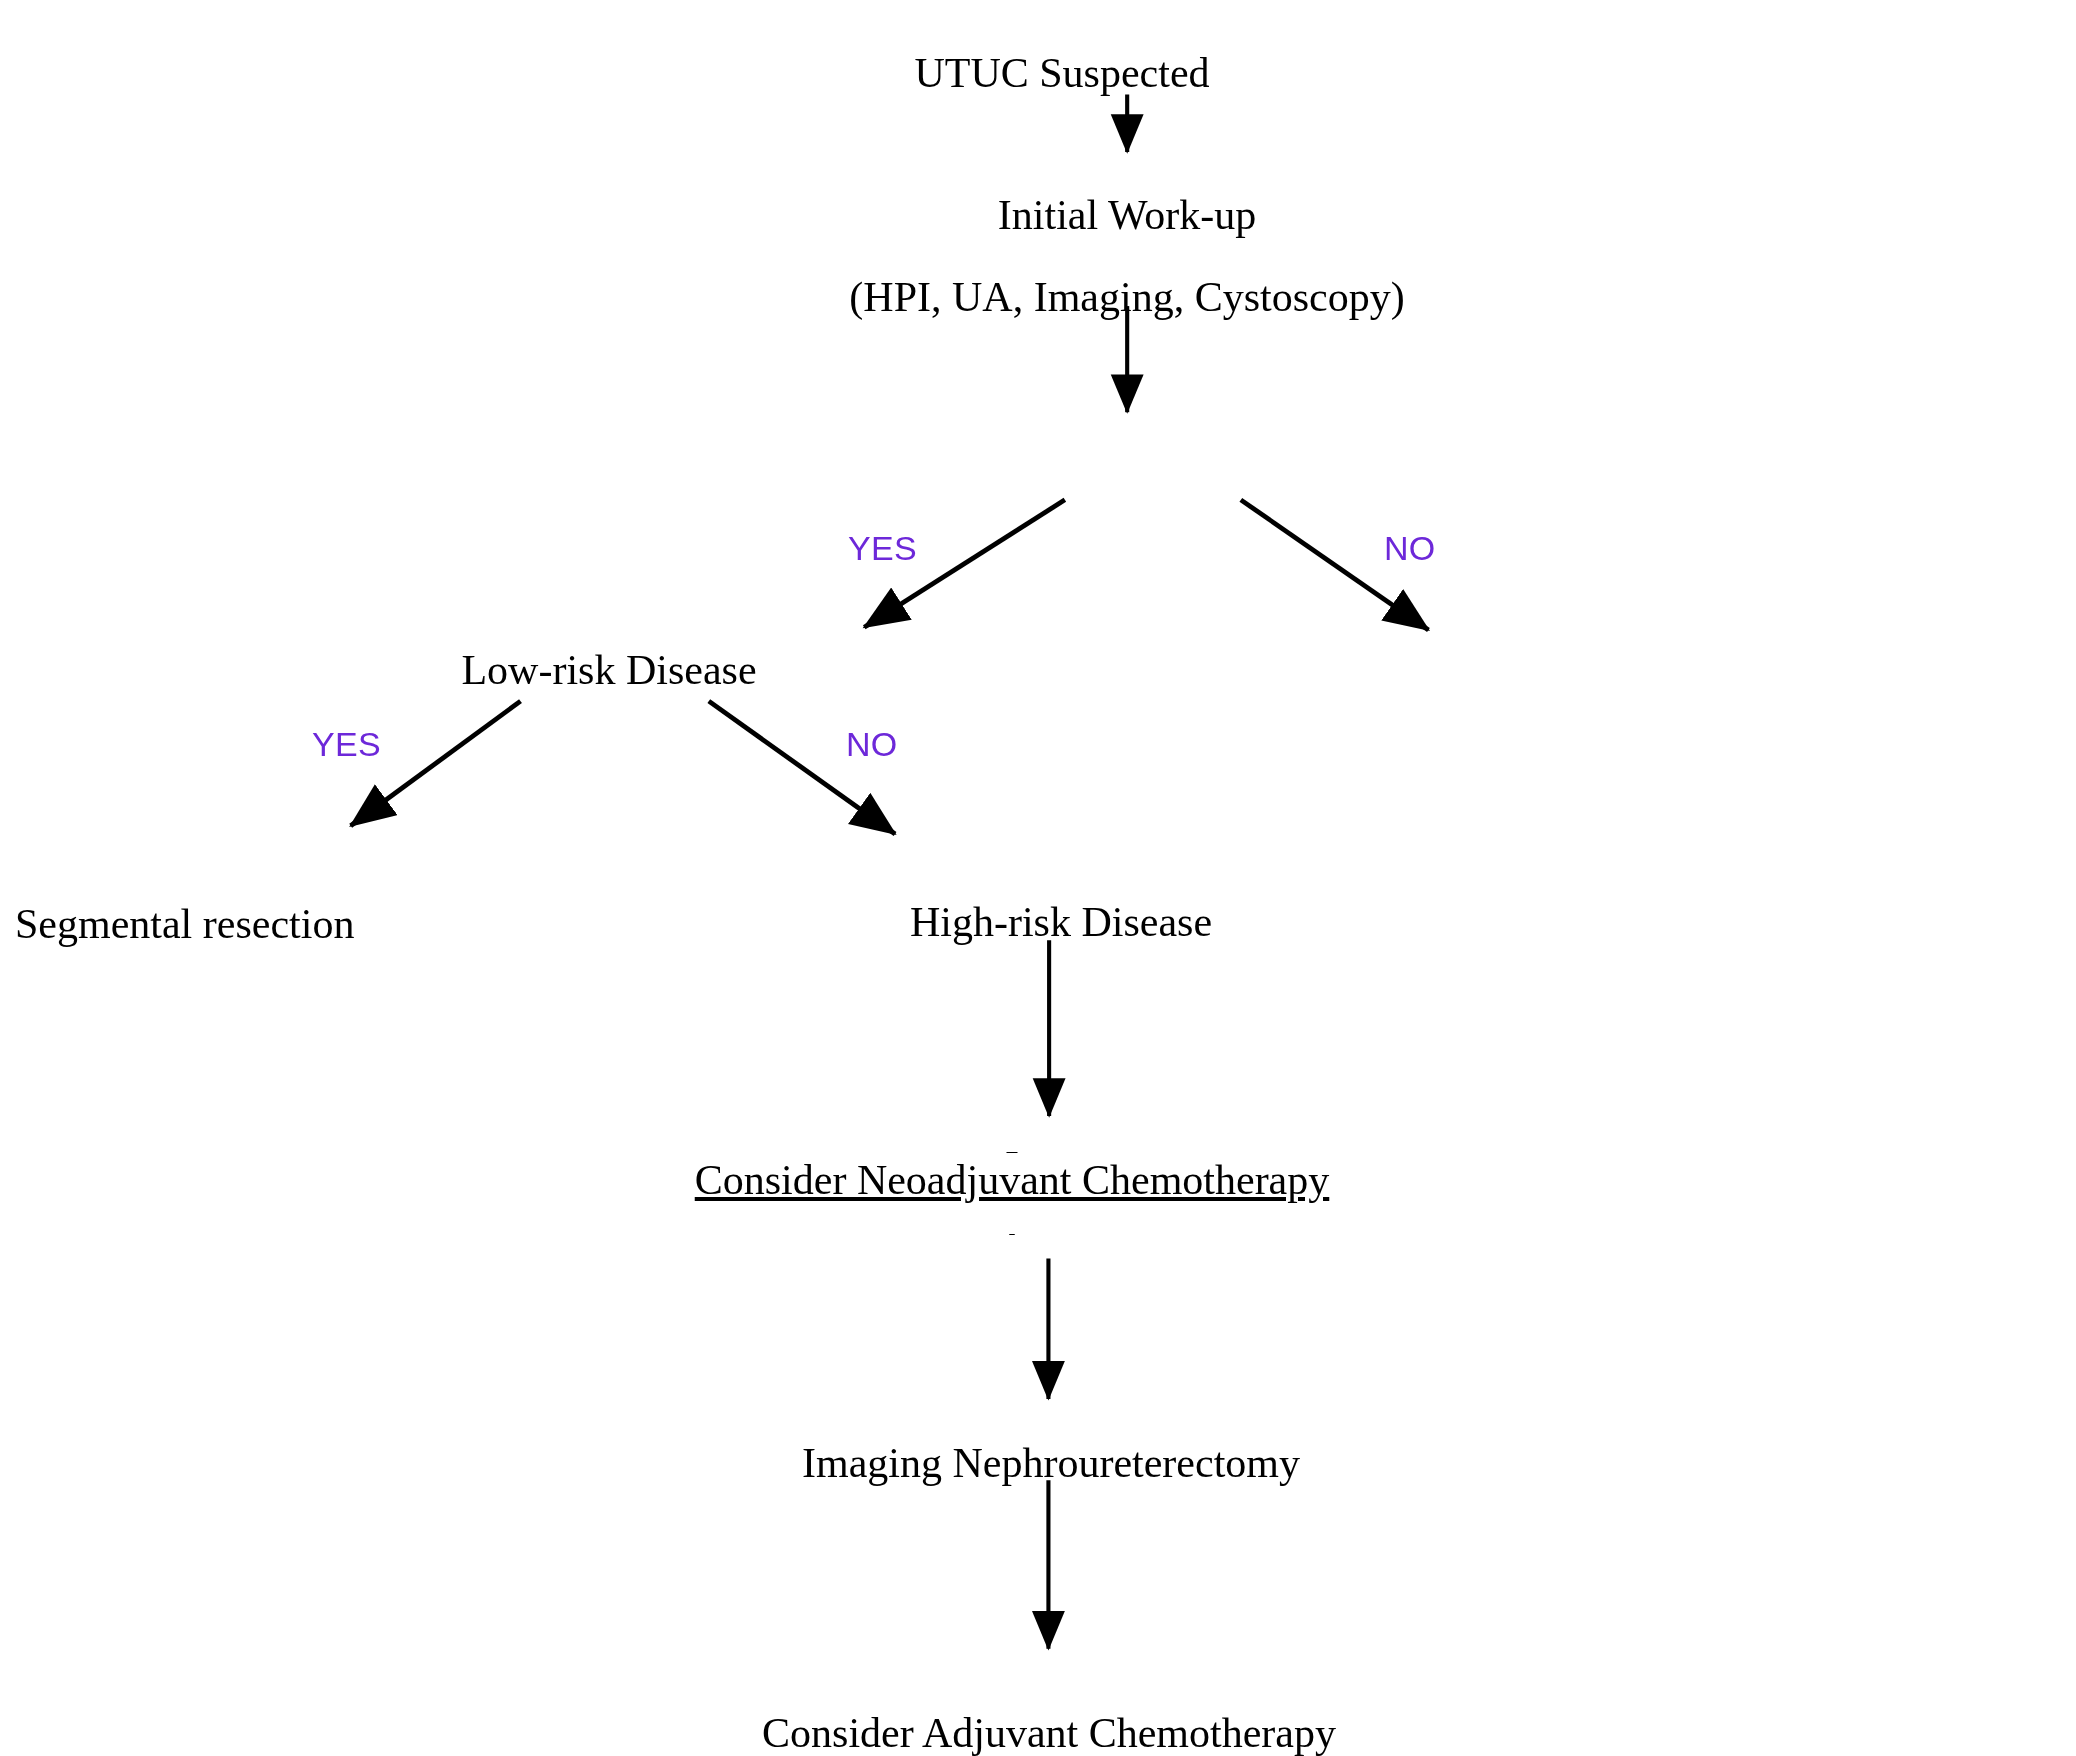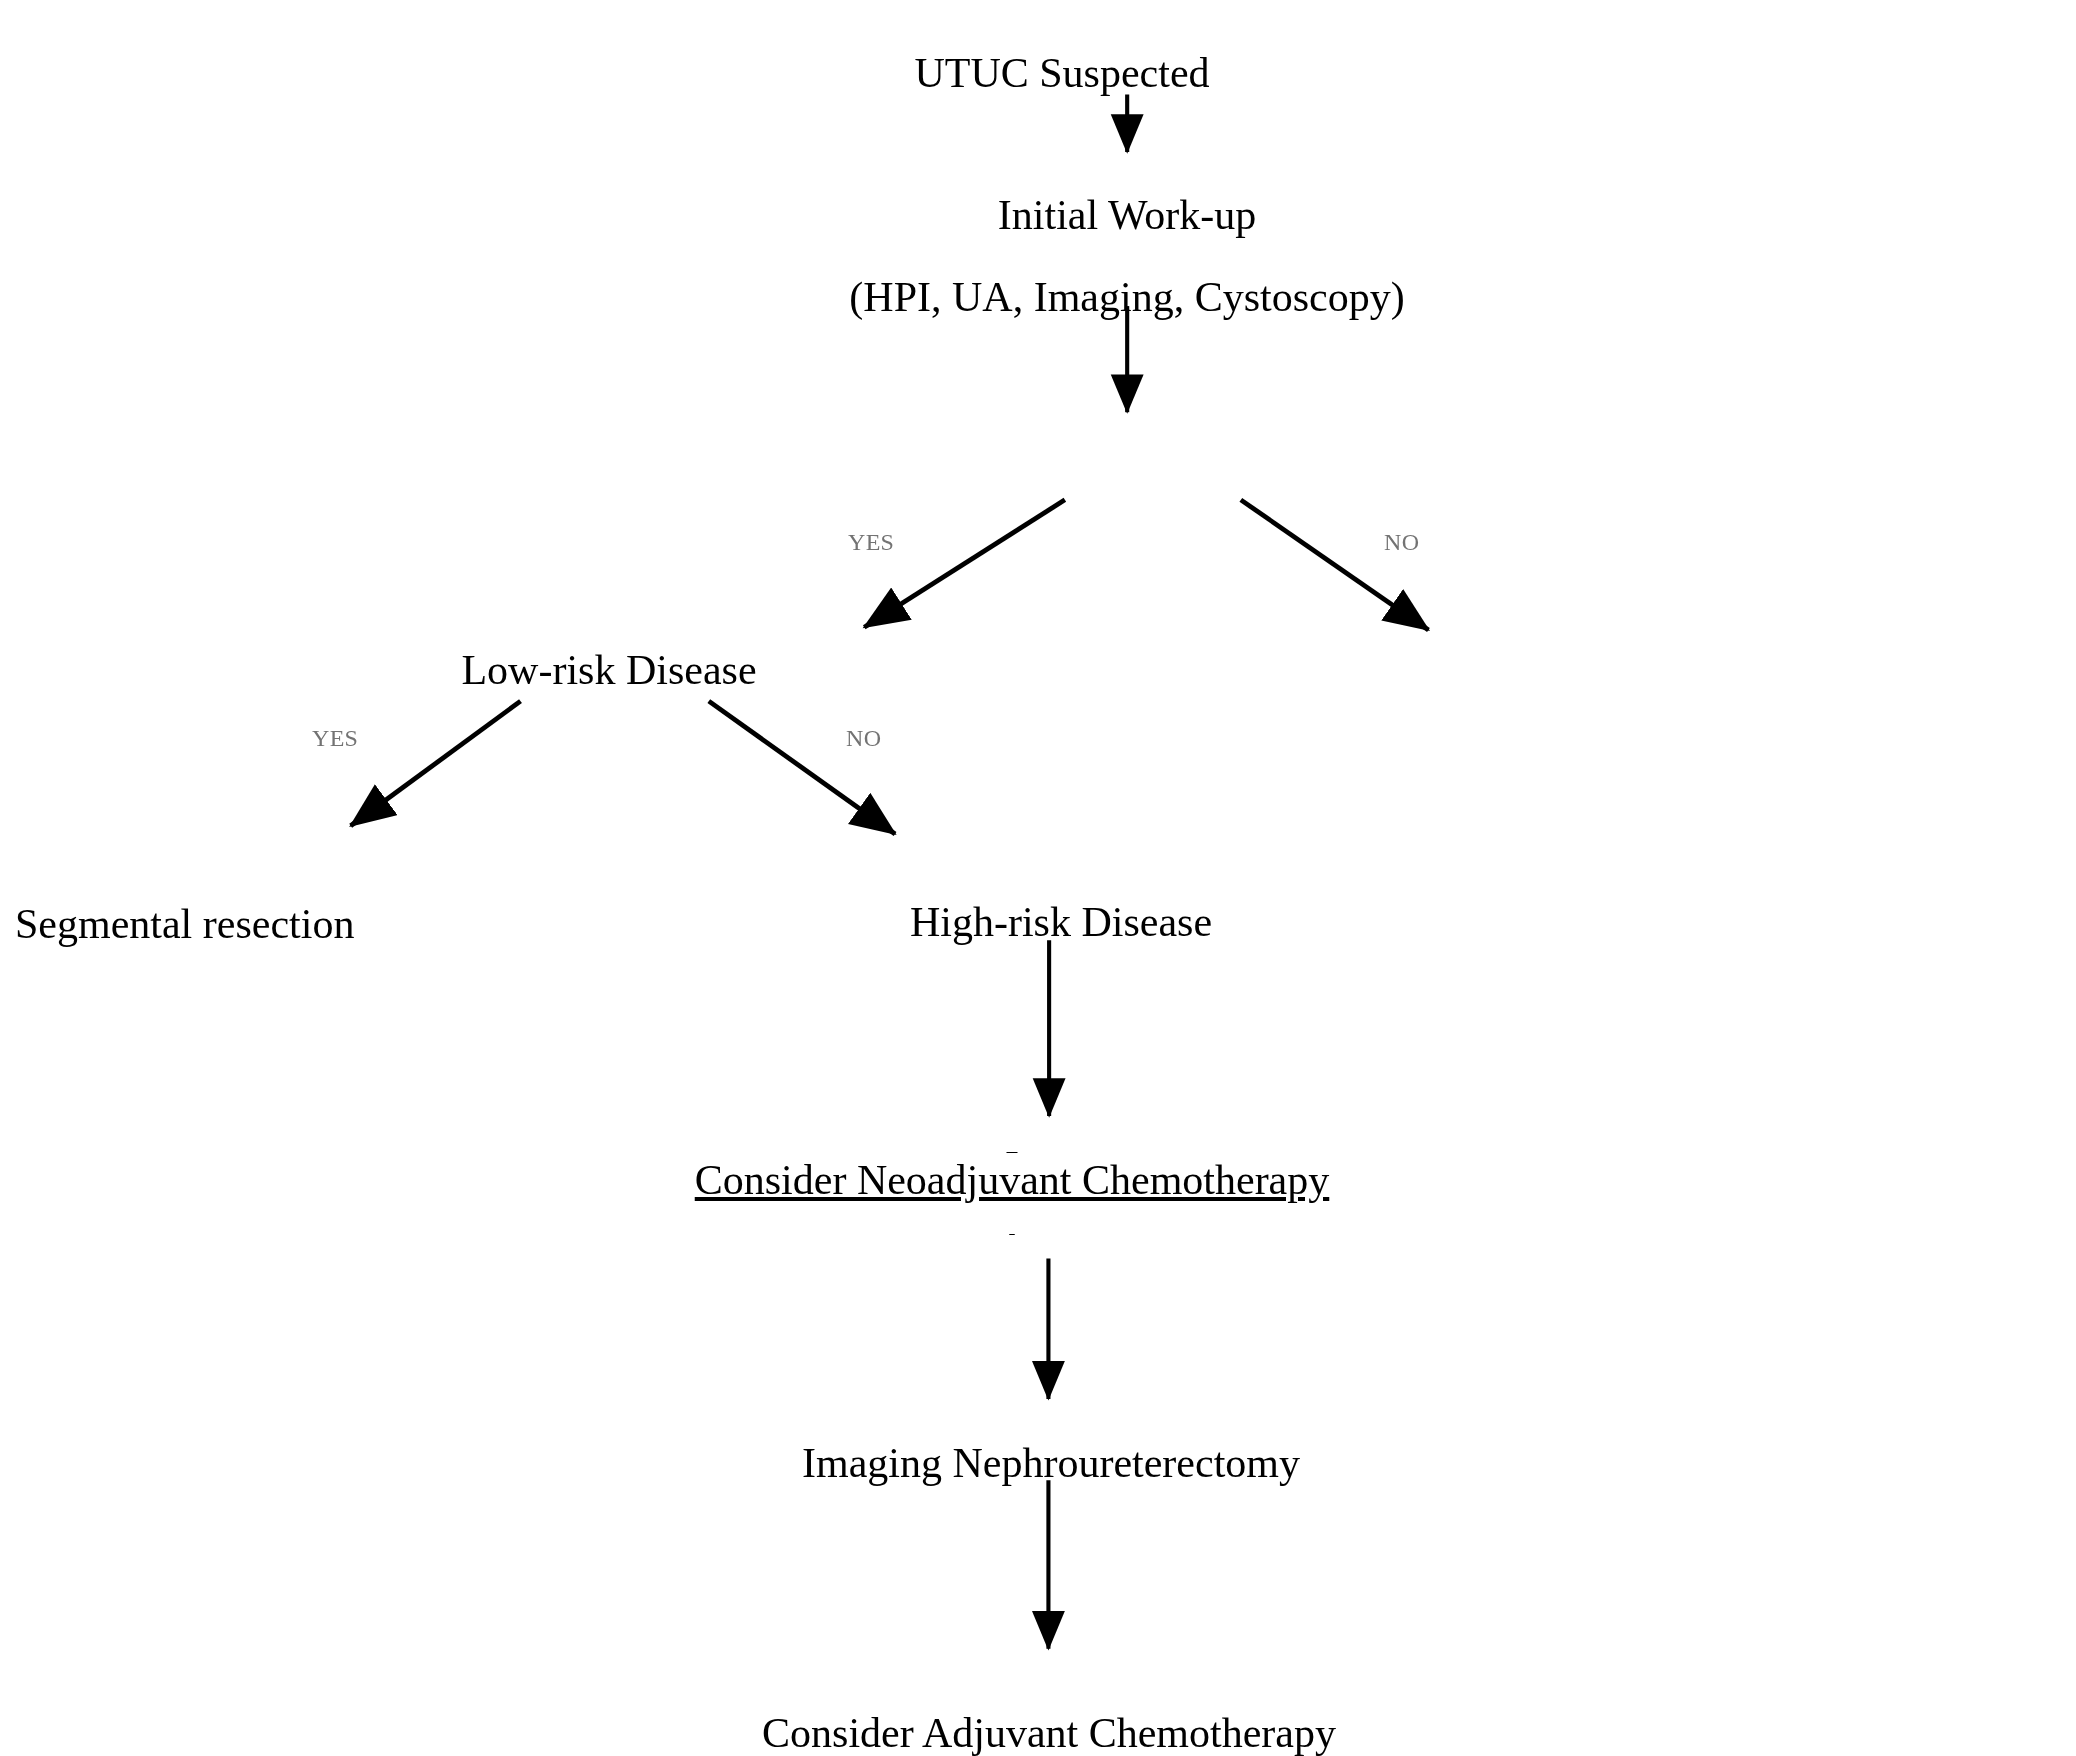--- a/index.html
+++ b/index.html
@@ -27,23 +27,23 @@
     display: block;
     font-size: 42px;
     font-family: "Liberation Serif", "DejaVu Serif", serif;
     white-space: pre;
   }
   .node.left-align {
     text-align: left;
   }
   .edge-label {
     position: absolute;
-    font-size: 24px;
-    font-family: Liberation Serif, serif;
-    color: #737373;
+    font-size: 34px;
+    font-family: Liberation Sans, sans-serif;
+    color: #6d28d9;
     letter-spacing: 0.3px;
     white-space: pre;
   }
   #arrows {
     position: absolute;
     left: 0;
     top: 0;
     width: 2077px;
     height: 1757px;
     pointer-events: none;

